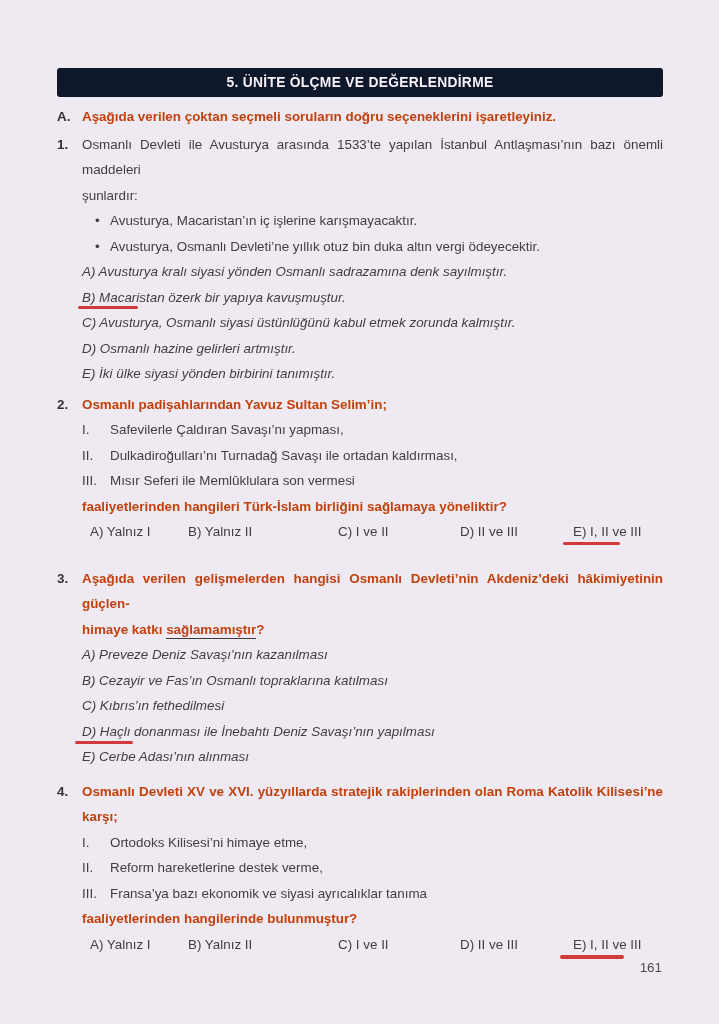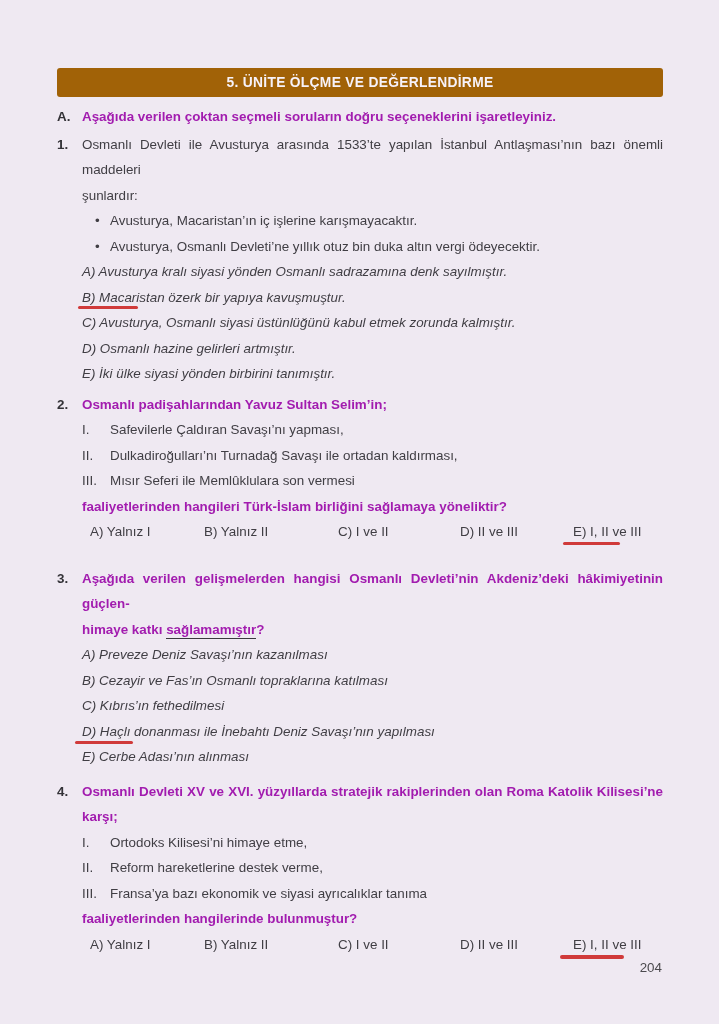--- a/index.html
+++ b/index.html
@@ -7,46 +7,46 @@
     position:relative;
     width:719px;height:1024px;
     background:#efe9f2;
     font-family:"Liberation Sans",sans-serif;
     font-size:13.4px;line-height:25.5px;
     color:#403e44;
     overflow:hidden;
   }
   .banner{
     margin:68px 56px 0 57px;height:29px;
-    background:#a16207;border-radius:3px;
+    background:#0f172a;border-radius:3px;
     display:flex;align-items:center;justify-content:center;
   }
   .banner span{
     color:#f7f2f9;font-weight:bold;font-size:13.8px;letter-spacing:.3px;line-height:29px;
   }
   .content{margin:0 56px 0 57px;}
   .row{display:flex;align-items:flex-start;}
   .num{flex:none;width:25px;font-weight:bold;color:#333237;}
   .qbody{flex:1;min-width:0;}
-  .bold{font-weight:bold;color:#a21caf;}
+  .bold{font-weight:bold;color:#c2410c;}
   .jl{text-align:justify;text-align-last:justify;}
   .instr{margin-top:7px;}
   .q1{margin-top:2px;}
   .q2{margin-top:5px;}
   .q3{margin-top:21px;}
   .q4{margin-top:9px;}
   .bullet{padding-left:13px;}
   .bullet .dot{display:inline-block;width:15px;color:#403e44;}
   .item .rn{display:inline-block;width:28px;}
   .ul{border-bottom:1.6px solid #3a393e;padding-bottom:1px;}
   .opt-line{position:relative;font-style:italic;}
   .opt-row{position:relative;height:25.5px;}
   .oc{position:absolute;top:0;white-space:nowrap;margin-left:8px;}
   .oc0{left:0;}
-  .oc1{left:114px;}
+  .oc1{left:98px;}
   .oc2{left:248px;}
   .oc3{left:370px;}
   .oc4{left:483px;}
   .mark{
     position:absolute;display:block;
     background:#d03a3a;border-radius:2px;height:3px;
   }
   .mark-b1{left:-4px;bottom:1px;width:60px;}
   .mark-e2{left:481px;bottom:0;width:57px;}
   .mark-d3{left:-7px;bottom:0;width:58px;}
@@ -134,15 +134,15 @@
           <span class="oc oc2">C) I ve II</span>
           <span class="oc oc3">D) II ve III</span>
           <span class="oc oc4">E) I, II ve III</span>
           <i class="mark mark-e4"></i>
         </div>
       </div>
     </div>
 
   </div>
 
-  <div class="pageno">204</div>
+  <div class="pageno">161</div>
 
 </div>
 
 </body></html>

